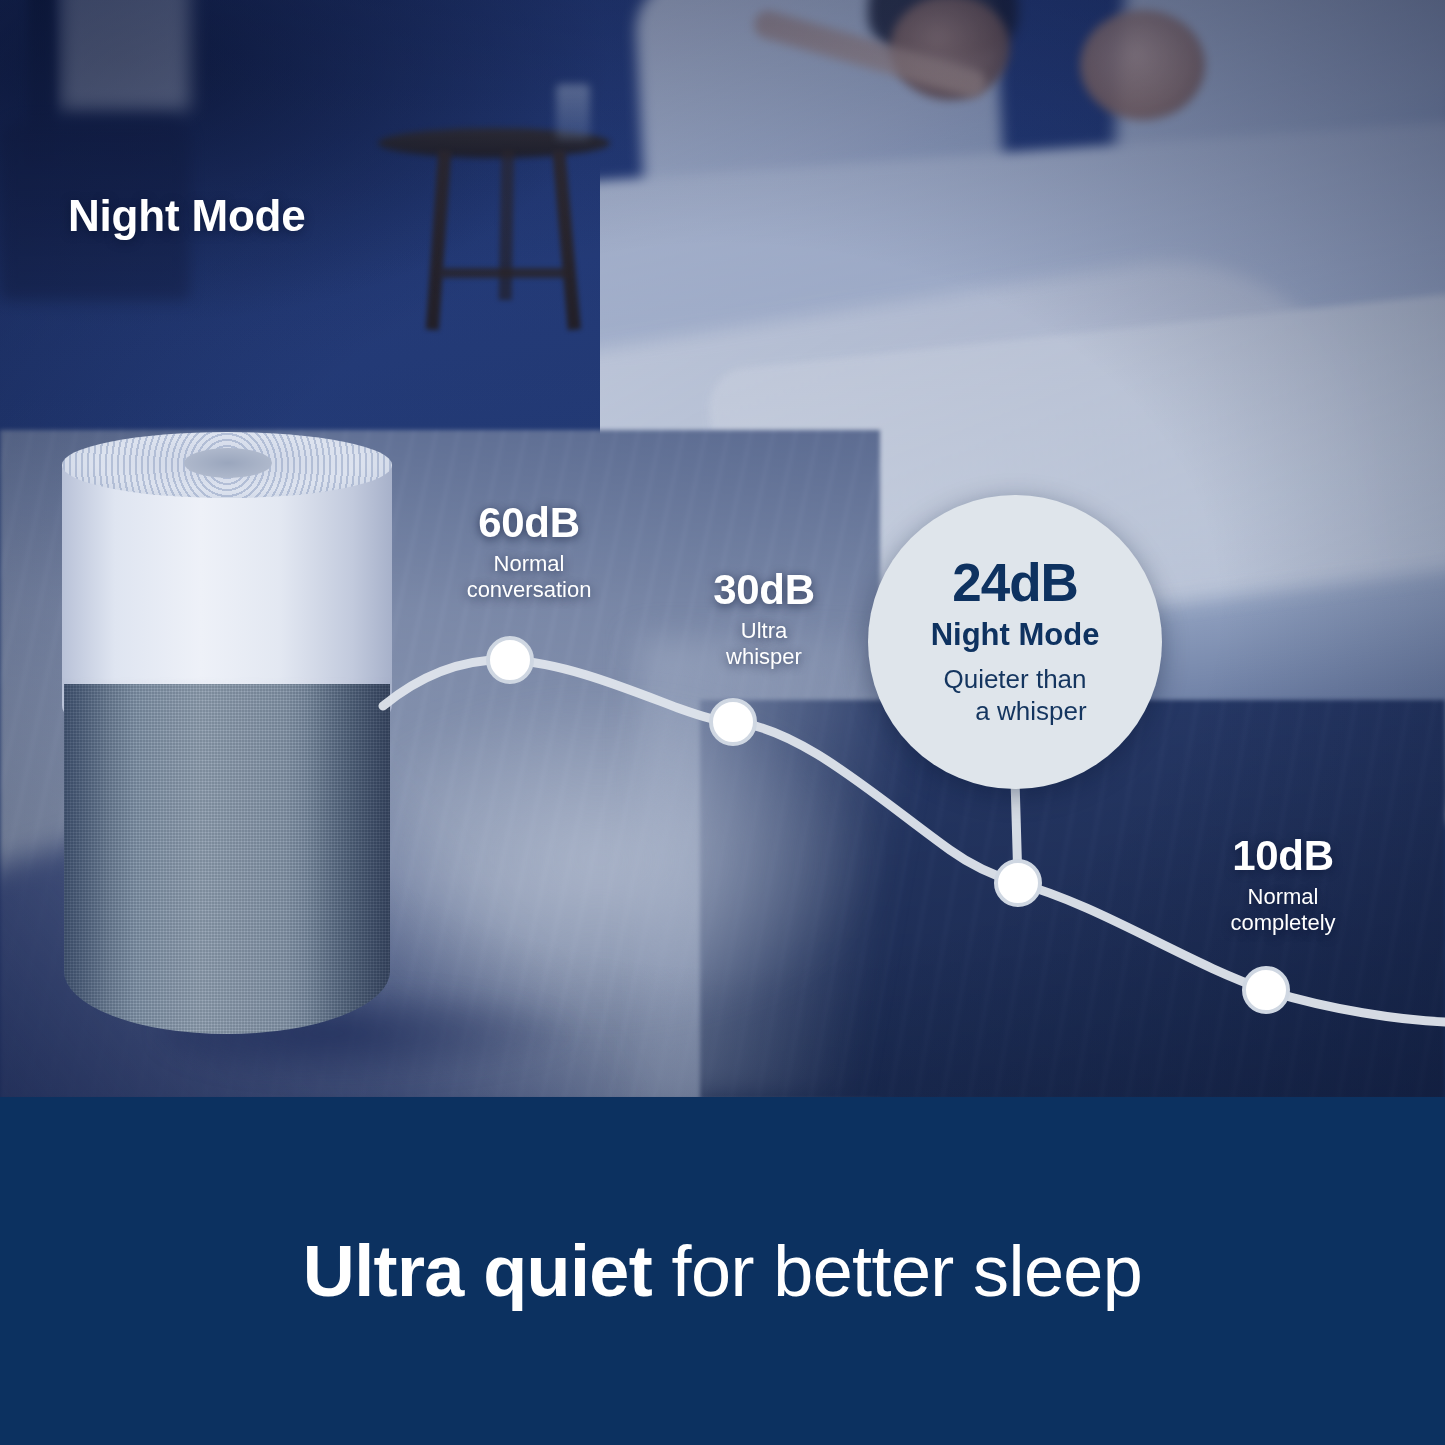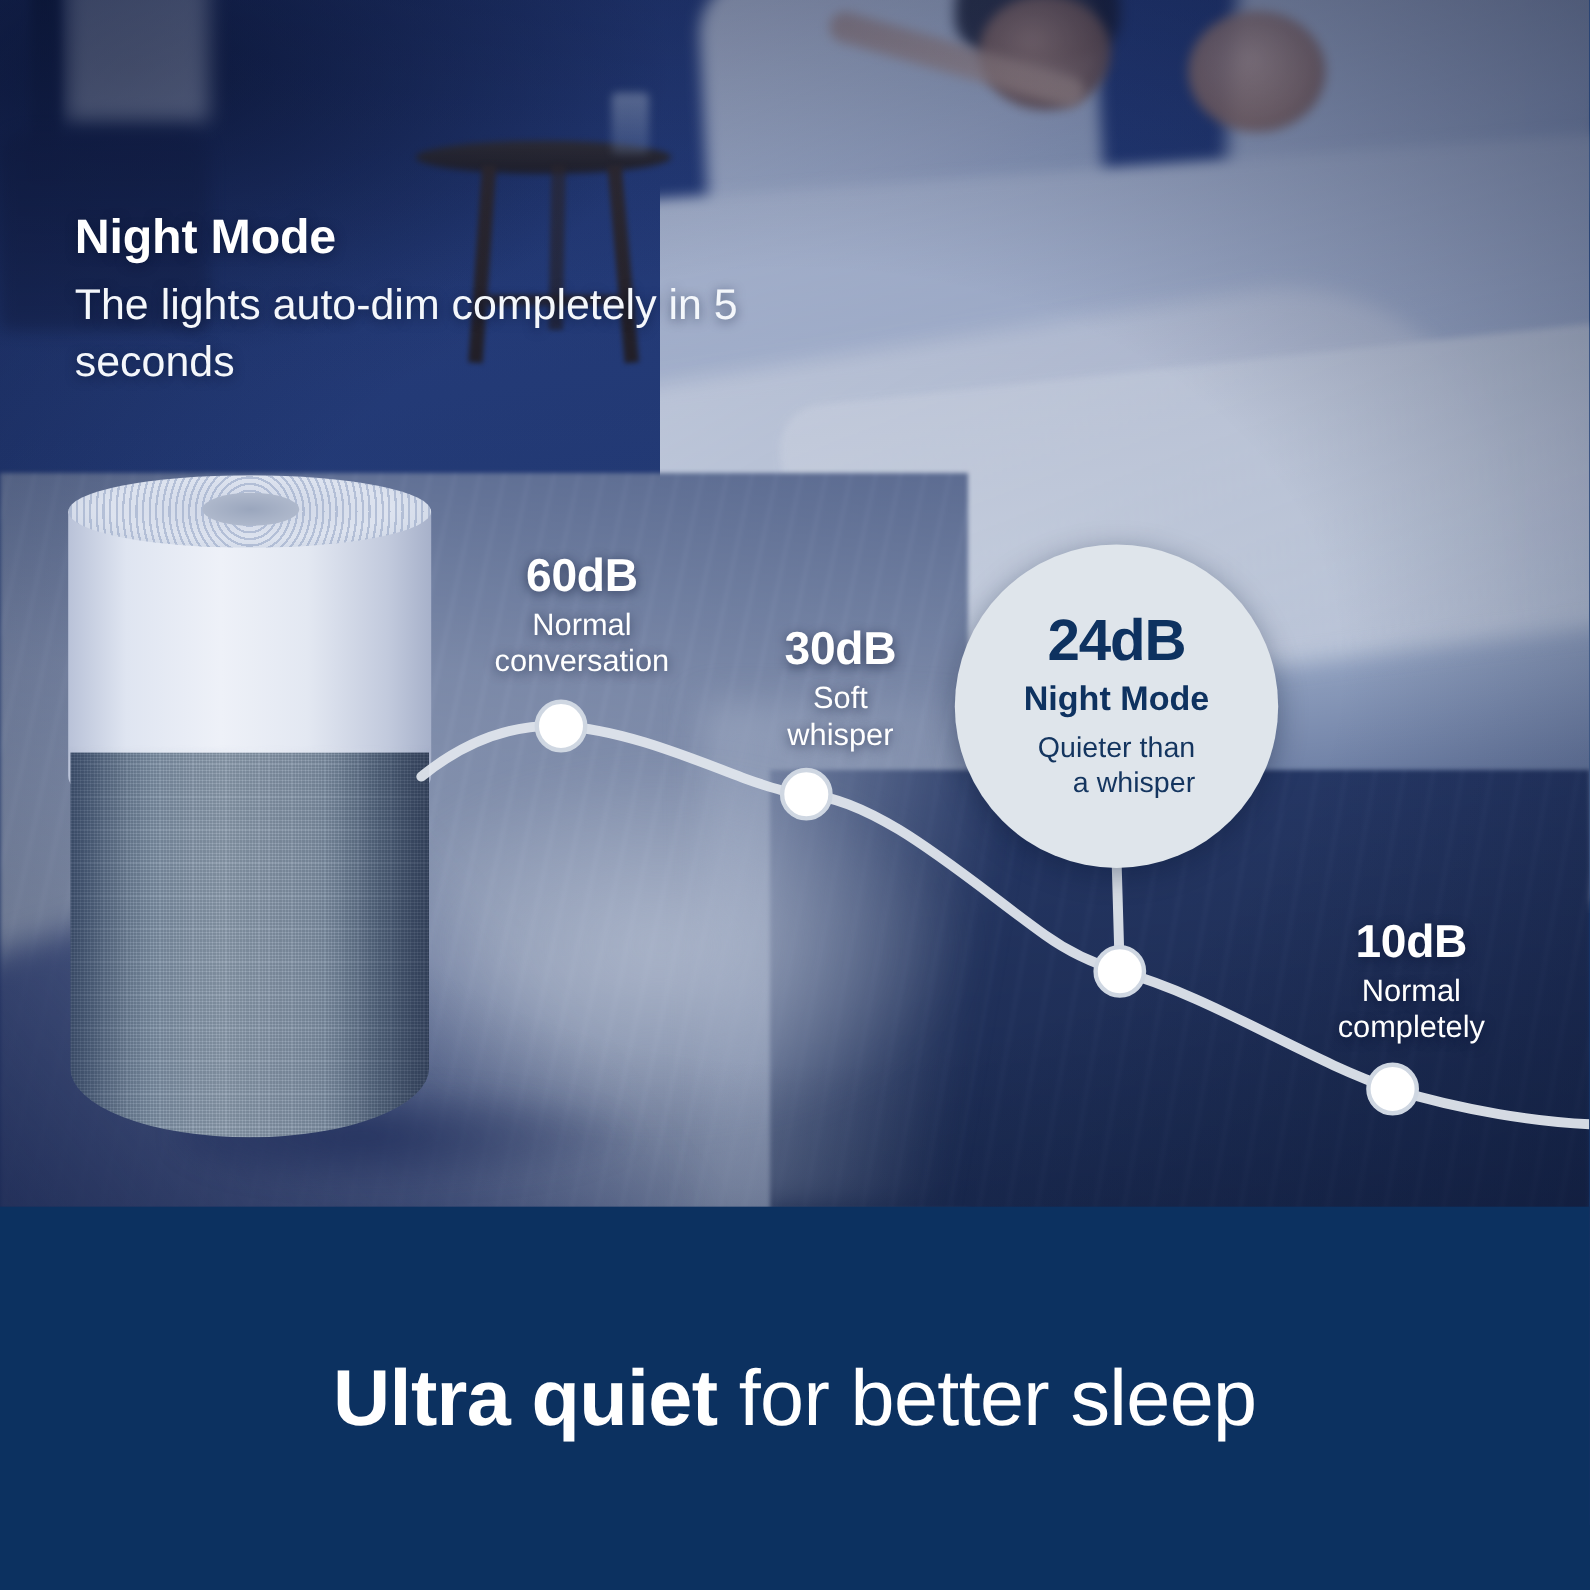--- a/index.html
+++ b/index.html
@@ -234,21 +234,21 @@
   .subline {
     margin-top:12px;
     font-size:39px; font-weight:400; color:#f4f7fb;
     line-height:1.33;
     text-shadow:0 2px 10px rgba(6,16,44,.55);
   }
 
   .db-label { position:absolute; text-align:center; color:#ffffff;
               text-shadow:0 2px 10px rgba(8,18,48,.6); }
   .db-value { font-size:42px; font-weight:bold; line-height:1.05; letter-spacing:-.3px; }
-  .db-desc  { font-size:28px; font-weight:400; line-height:1.18; margin-top:6px; }
+  .db-desc  { font-size:22px; font-weight:400; line-height:1.18; margin-top:6px; }
 
   #label-60 { left:404px; top:501px; width:250px; }
   #label-30 { left:664px; top:568px; width:200px; }
   #label-10 { left:1168px; top:834px; width:230px; }
 
   
   .callout {
     position:absolute; left:868px; top:495px; width:294px; height:294px;
     border-radius:50%;
     background:#dfe5eb;
@@ -335,35 +335,34 @@
       <line x1="1015" y1="780" x2="1018" y2="883" stroke="#dfe5ec" stroke-width="9" stroke-linecap="round" opacity="0.95"></line>
 
       <circle cx="510" cy="660" r="22" fill="#ffffff" stroke="#cfd7e2" stroke-width="4"></circle>
       <circle cx="733" cy="722" r="22" fill="#ffffff" stroke="#cfd7e2" stroke-width="4"></circle>
       <circle cx="1018" cy="883" r="22" fill="#ffffff" stroke="#cfd7e2" stroke-width="4"></circle>
       <circle cx="1266" cy="990" r="22" fill="#ffffff" stroke="#cfd7e2" stroke-width="4"></circle>
     </svg>
 
     <div class="headline-block">
       <div class="headline">Night Mode</div>
-      <div class="subline">The lights auto-dim completely in 5 seconds</div>
     </div>
 
     <div class="db-label" id="label-60">
       <div class="db-value">60dB</div>
       <div class="db-desc">
         <span>Normal</span><br>
         <span>conversation</span>
       </div>
     </div>
 
     <div class="db-label" id="label-30">
       <div class="db-value">30dB</div>
       <div class="db-desc">
-        <span>Soft</span><br>
+        <span>Ultra</span><br>
         <span>whisper</span>
       </div>
     </div>
 
     <div class="db-label" id="label-10">
       <div class="db-value">10dB</div>
       <div class="db-desc">
         <span>Normal</span><br>
         <span>completely</span>
       </div>

